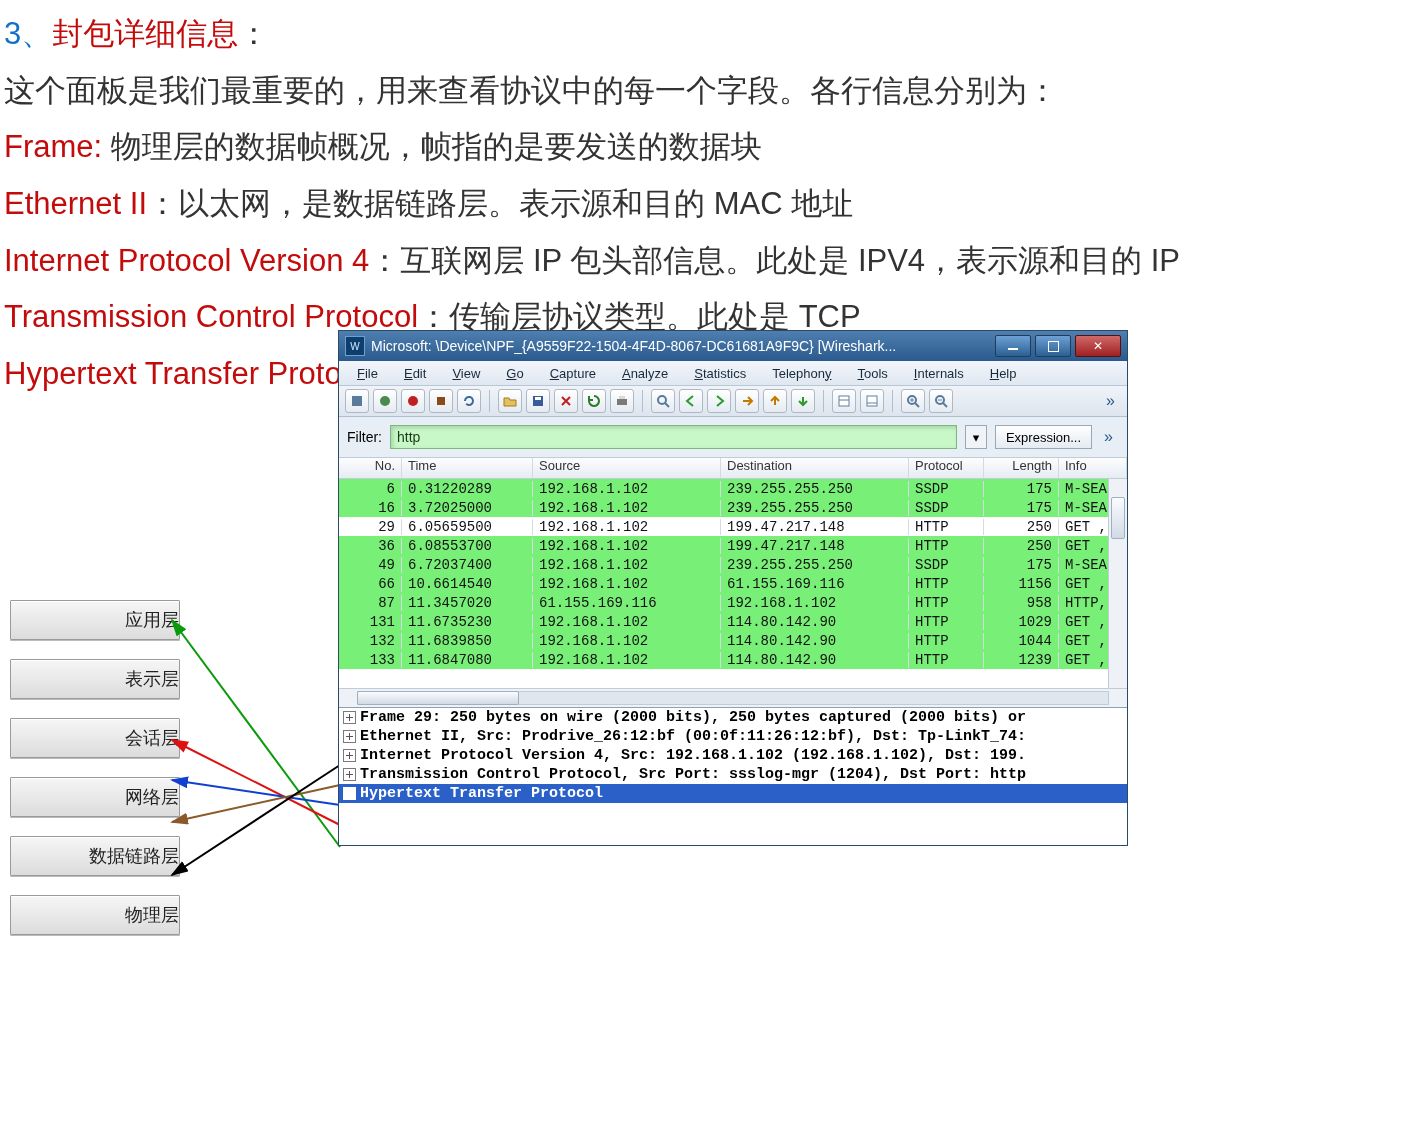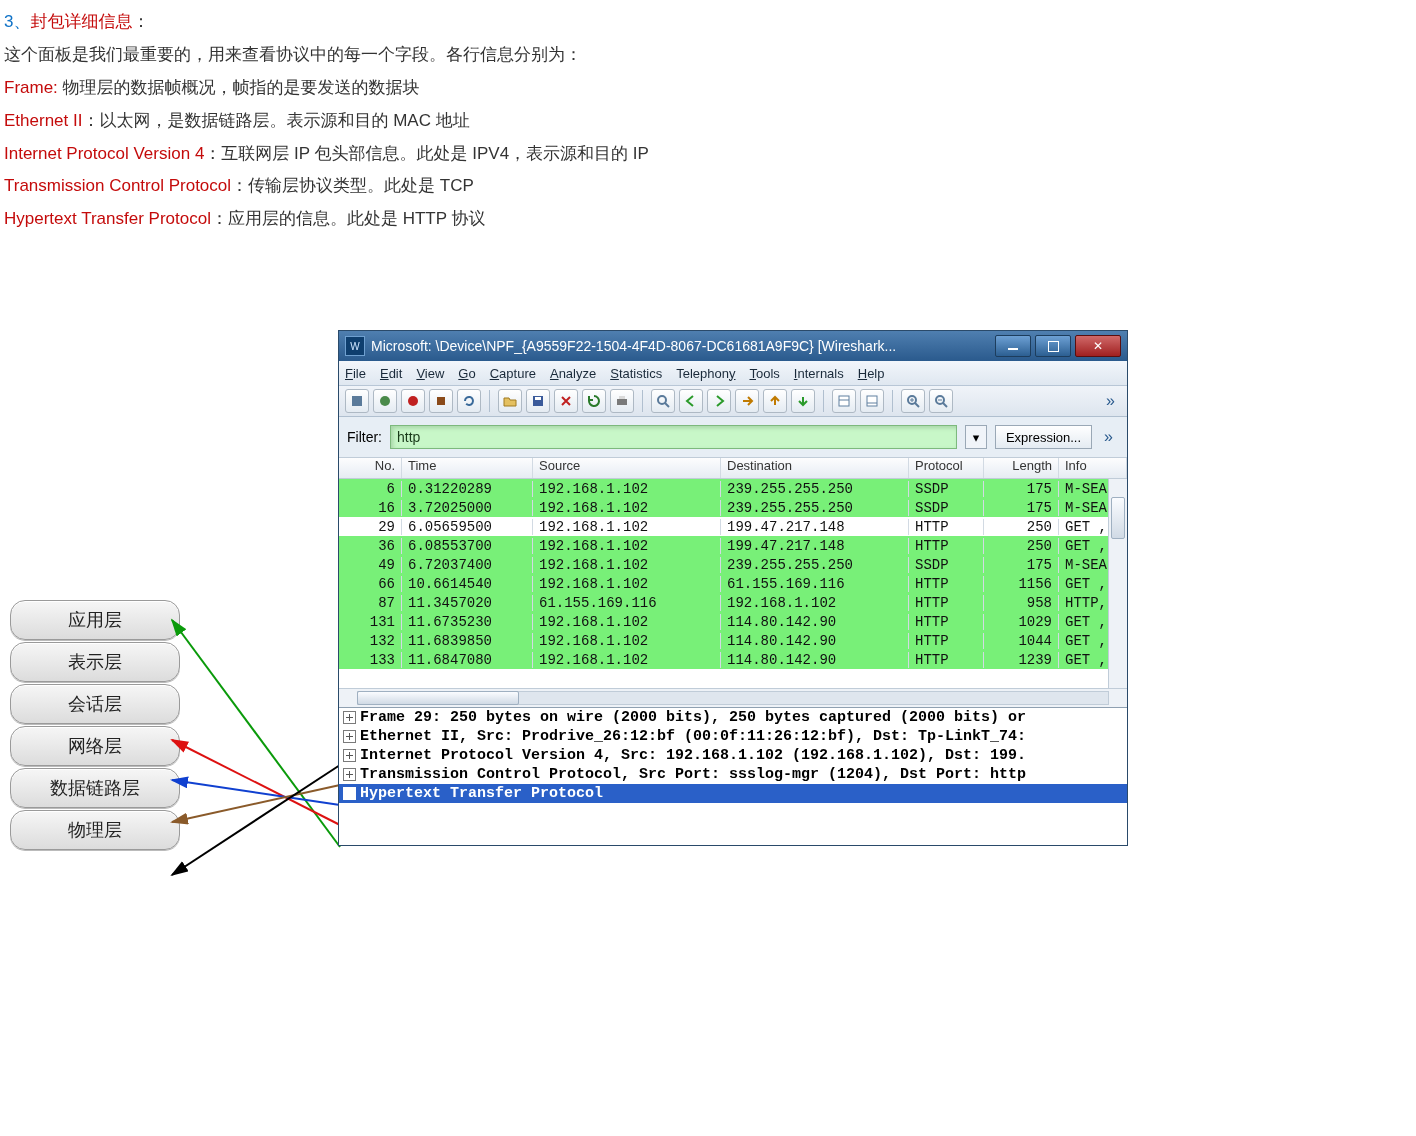--- a/index.html
+++ b/index.html
@@ -9,45 +9,45 @@
     background: #fff;
     width: 1416px;
     height: 1136px;
     position: relative;
     overflow: hidden;
   }
 
   
   .doc {
     padding: 4px 12px 0 4px;
-    font-size: 17px;
+    font-size: 31px;
     line-height: 1.7;
     color: #333;
   }
   .doc .line { margin: 4px 0; white-space: nowrap; }
   .blue { color: #0f72c7; }
   .red  { color: #c40b0b; }
 
   
   .osi-stack {
     position: absolute;
     left: 10px;
     top: 600px;
     width: 170px;
   }
   .osi-layer {
     height: 38px;
     line-height: 38px;
-    text-align: center;
+    text-align: right;
     font-size: 18px;
     color: #222;
     background: linear-gradient(#f6f6f6, #dcdcdc);
     border: 1px solid #9a9a9a;
-    border-radius: 15px;
-    margin-bottom: 2px;
+    border-radius: 1px;
+    margin-bottom: 19px;
     box-shadow: inset 0 1px 0 #fff, 0 1px 0 #bbb;
   }
 
   
   .arrow-svg {
     position: absolute;
     left: 170px;
     top: 600px;
     width: 200px;
     height: 300px;
@@ -101,21 +101,21 @@
     height: 24px;
     background: linear-gradient(#f2f6fb, #dfe7f0);
     border-bottom: 1px solid #b8c6d6;
     display: flex;
     align-items: center;
     padding: 0 6px;
     gap: 14px;
     color: #1a2a3a;
     font-size: 13px;
   }
-  .menu-item { cursor: default; }
+  .menu-item { cursor: default; margin-left: 12px; }
   .menu-item .ul { text-decoration: underline; }
 
   .ws-toolbar {
     height: 30px;
     background: linear-gradient(#f0f4f9,#dde5ee);
     border-bottom: 1px solid #b0bfcf;
     display: flex;
     align-items: center;
     padding: 0 6px;
     gap: 4px;

